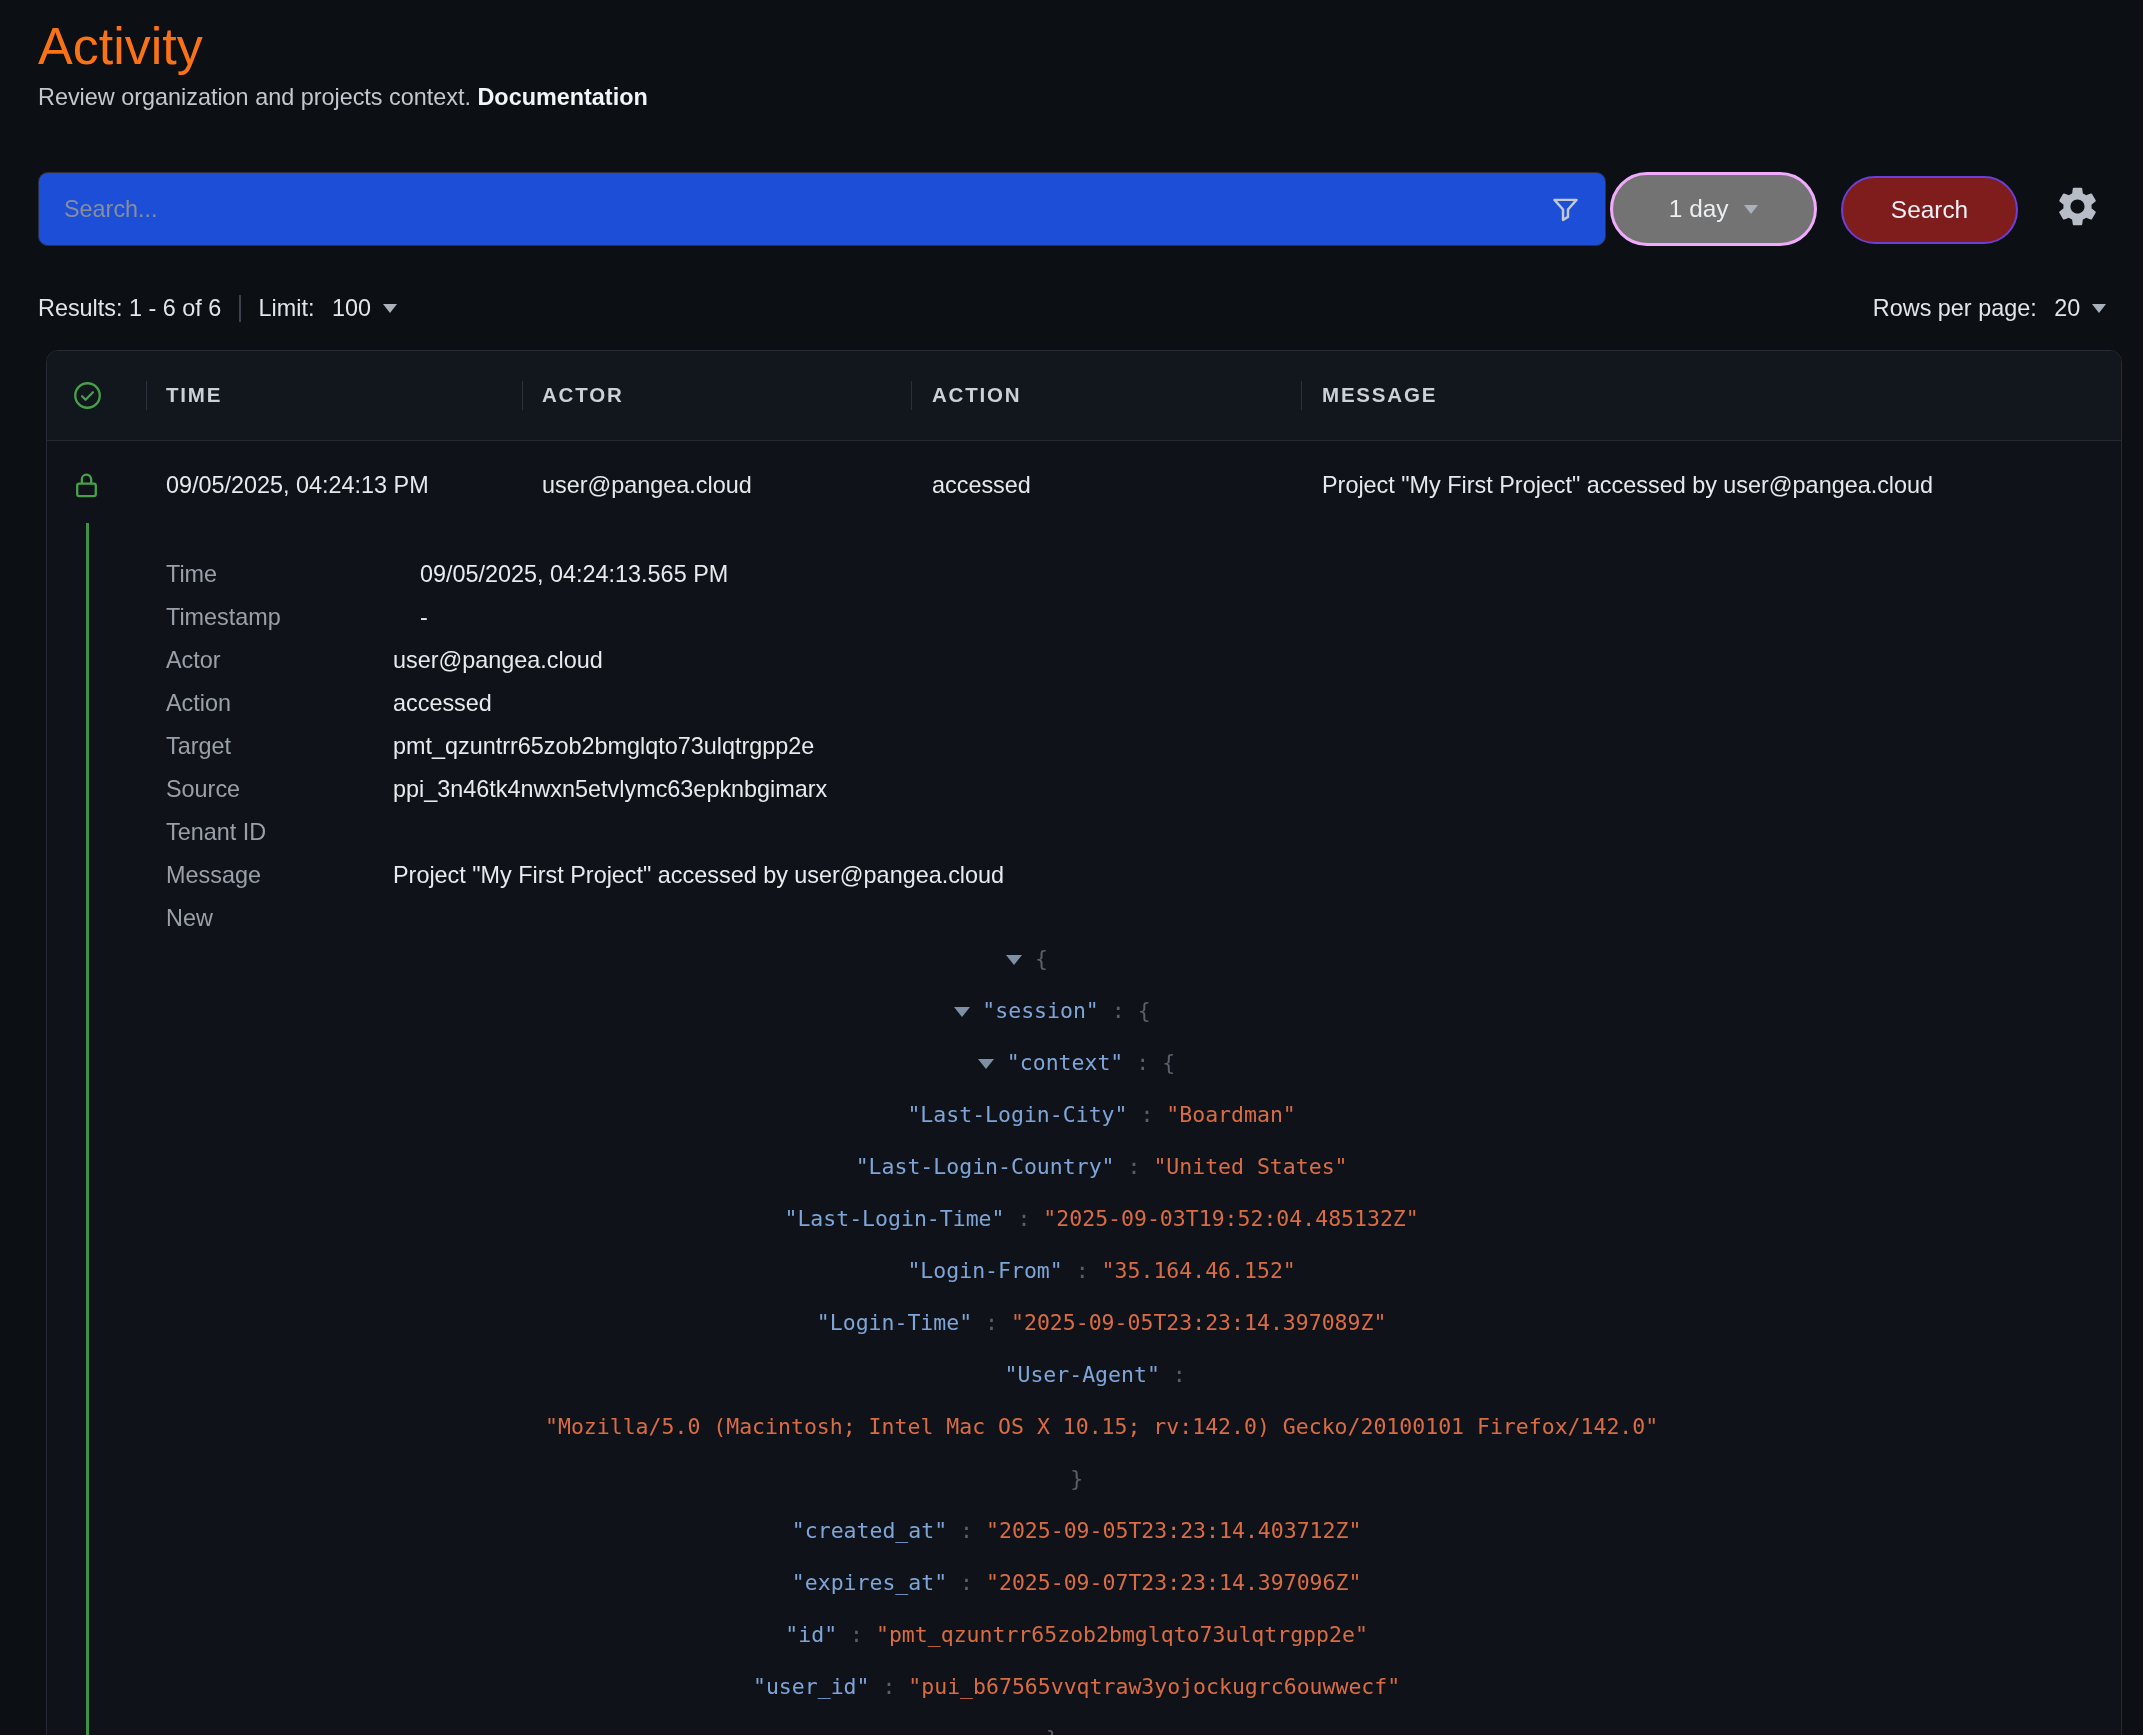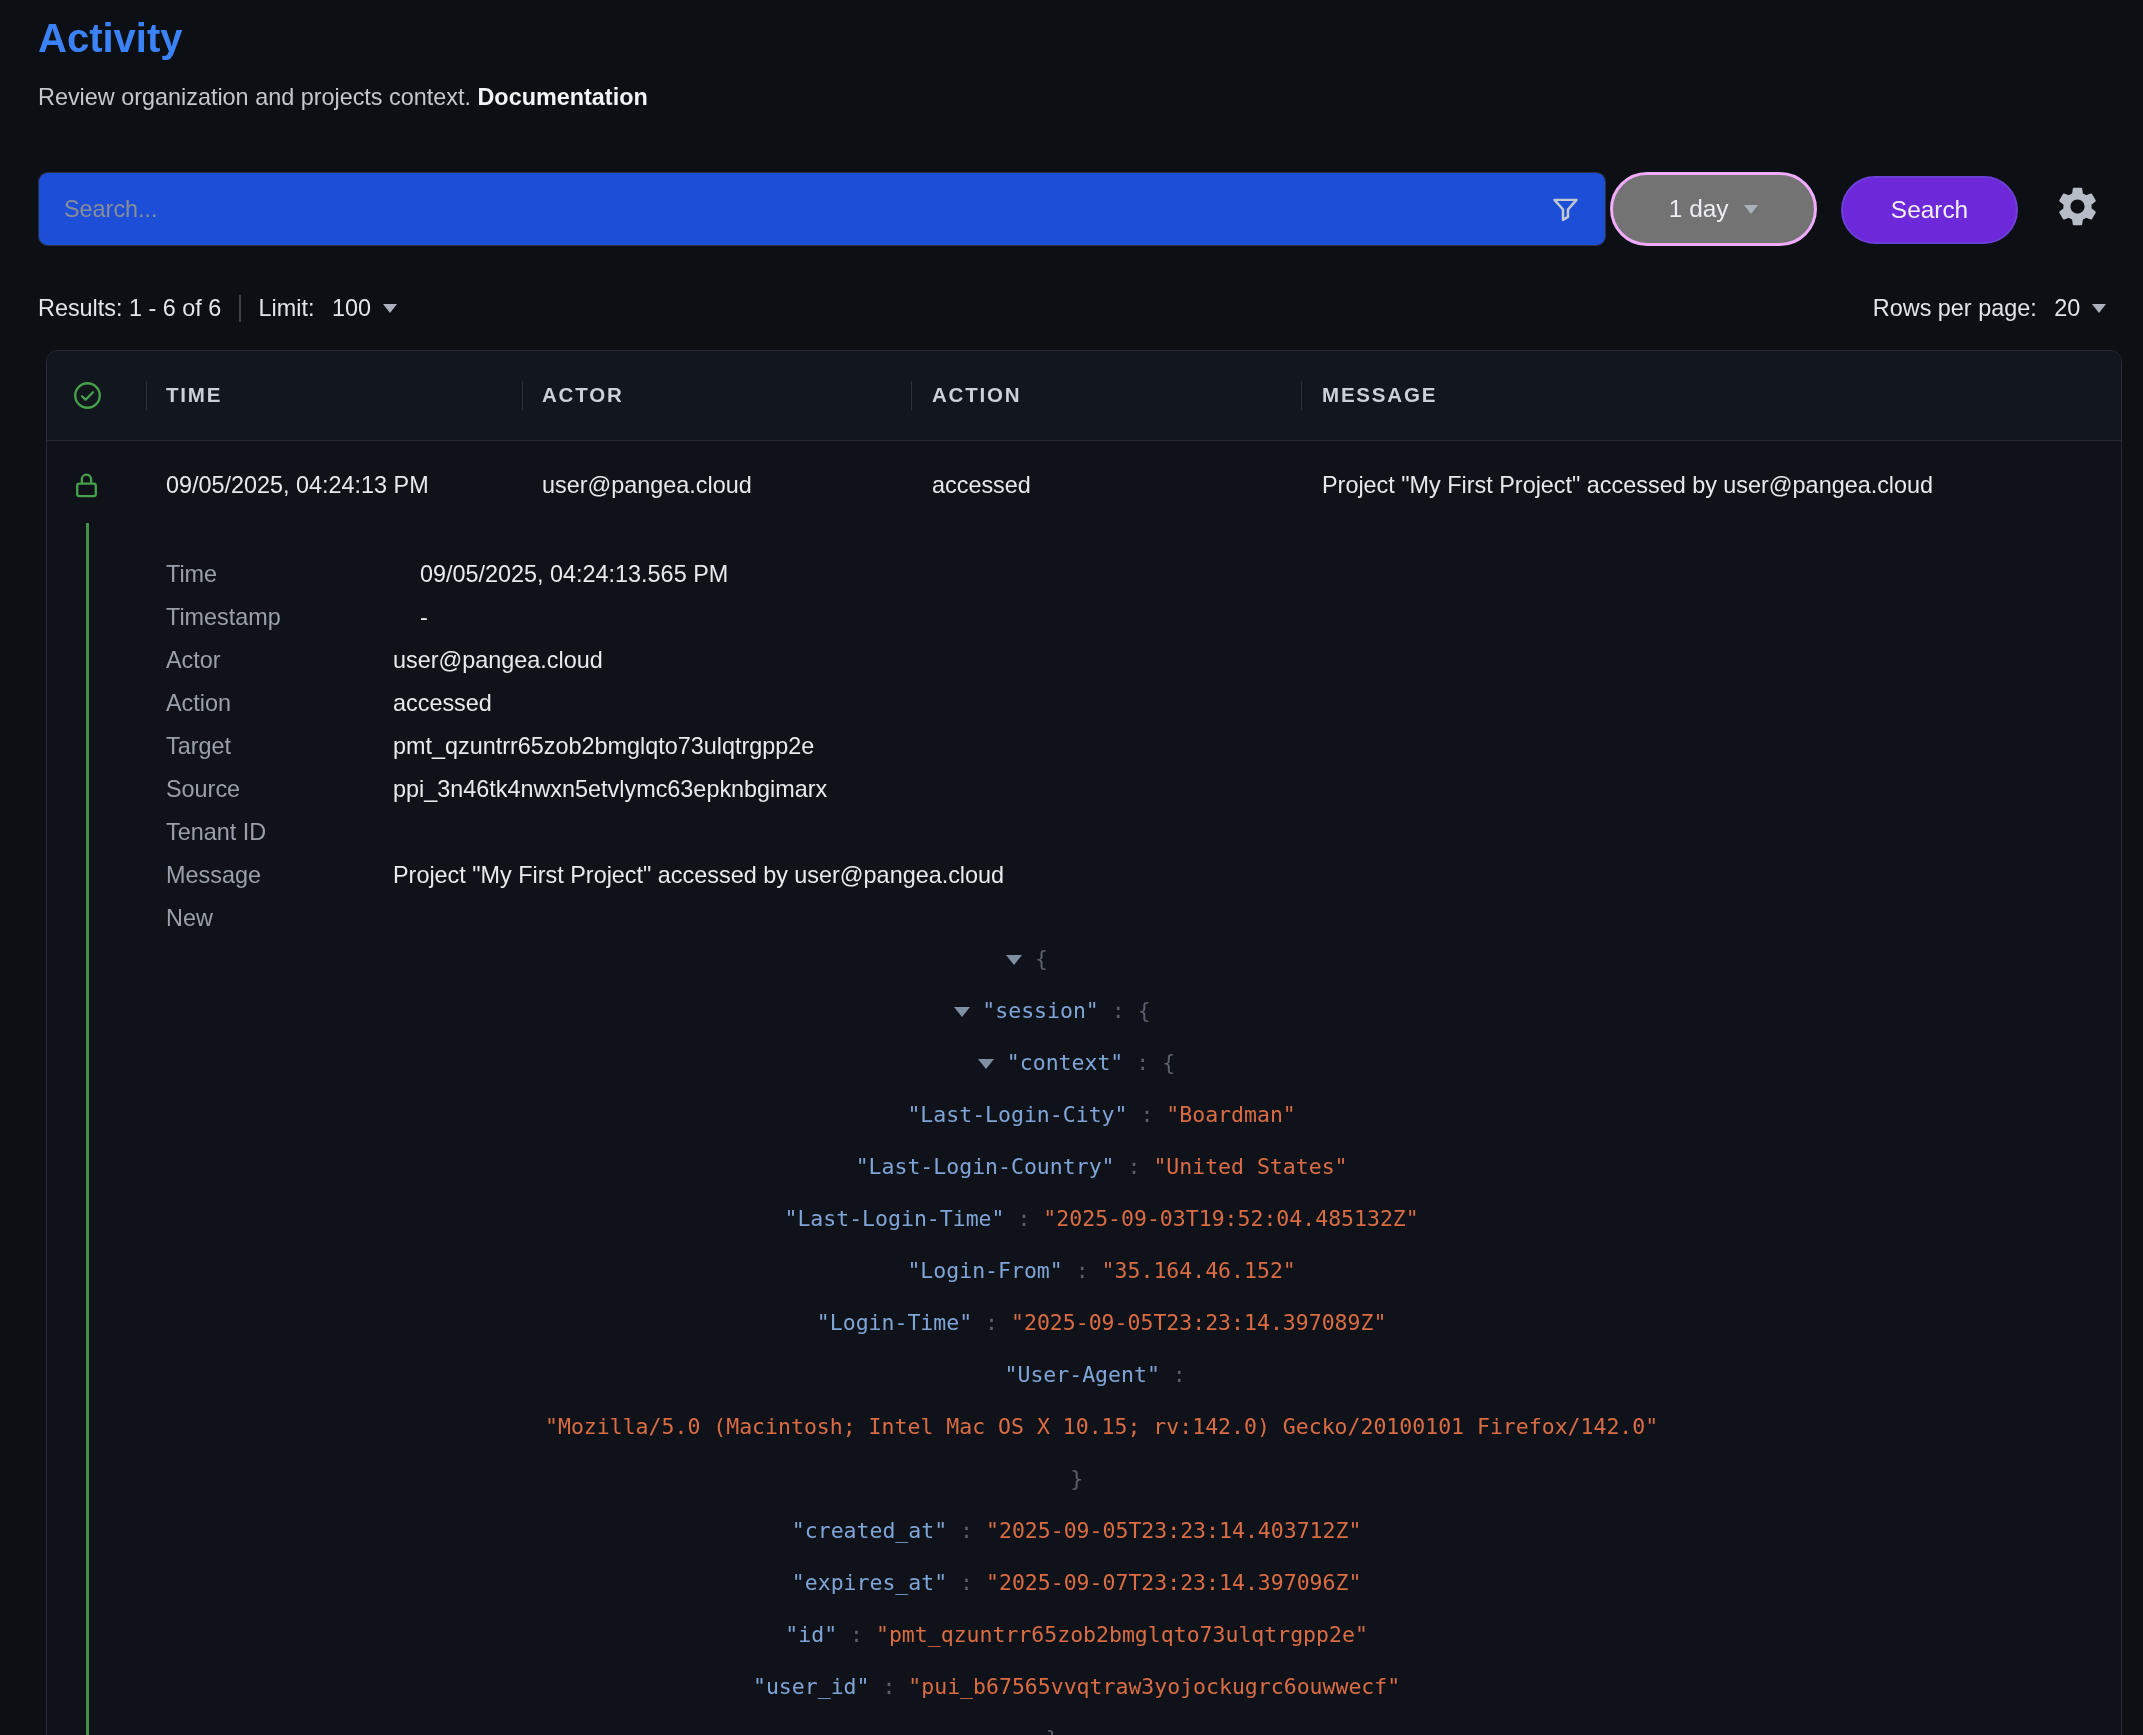--- a/index.html
+++ b/index.html
@@ -2,37 +2,37 @@
 <html><head>
 <meta charset="utf-8">
 <style>
   * { margin:0; padding:0; box-sizing:border-box; }
   html,body { background:#0c0f14; }
   .page {
     position:relative; width:2144px; height:1736px; overflow:hidden;
     background:#0c0f14; font-family:"Liberation Sans", sans-serif;
   }
   
-  .title { position:absolute; left:38px; top:15.6px; font-size:40px; font-weight:700; color:#3b82f6; }
+  .title { position:absolute; left:38px; top:15.6px; font-size:52px; font-weight:400; color:#f97316; }
   .subtitle { position:absolute; left:38px; top:84px; font-size:23.4px; color:#c3c8cf; }
   .doclink { color:#f2f4f6; font-weight:600; text-decoration:none; cursor:pointer; }
   
   .searchbox { position:absolute; left:38px; top:172px; width:1568px; height:74px;
     border:1px solid #2c313c; border-radius:9.8px; background:#1d4ed8; }
   .searchbox input { position:absolute; left:25px; top:1px; width:1473px; height:70px;
     background:transparent; border:none; outline:none; font-size:23.4px; color:#e8eaec; font-family:inherit; }
   .searchbox input::placeholder { color:#878e99; }
   .funnel { position:absolute; right:23.4px; top:19.5px; width:33px; height:33px; color:#c3c9d1; cursor:pointer; }
   .timerange { position:absolute; left:1610px; top:172px; width:207px; height:74px; border-radius:37px;
     background:#737373; border:3px solid #f0abfc; color:#eceef1; font-size:24.4px; font-family:inherit;
     display:flex; align-items:center; justify-content:center; gap:15.6px; cursor:pointer; }
   .caret { width:0; height:0; border-left:7.8px solid transparent; border-right:7.8px solid transparent;
     border-top:9.8px solid #aab1bb; display:inline-block; }
   .searchbtn { position:absolute; left:1841px; top:176px; width:177px; height:68px; border-radius:34px;
-    background:#6d28d9; border:2px solid #6c3fd6; color:#f2f0f7; font-size:24.4px; font-family:inherit; cursor:pointer; }
+    background:#7f1d1d; border:2px solid #6c3fd6; color:#f2f0f7; font-size:24.4px; font-family:inherit; cursor:pointer; }
   .gear { position:absolute; left:2054px; top:183px; width:47px; height:47px; color:#b7bdc6; cursor:pointer; }
   
   .results-bar { position:absolute; left:38px; top:289px; width:2068px; height:39px;
     display:flex; justify-content:space-between; align-items:center; font-size:23.4px; color:#e2e5e9;gap:36px; }
   .rleft { display:flex; align-items:center; gap:17.6px; }
   .rsep { width:2px; height:27px; background:#3c434d; }
   .ddbtn { display:flex; align-items:center; gap:11.7px; color:#e2e5e9; background:none; border:none;
     font-size:23.4px; font-family:inherit; cursor:pointer; }
   
   .table { position:absolute; left:46px; top:350px; width:2076px; height:1386px;

